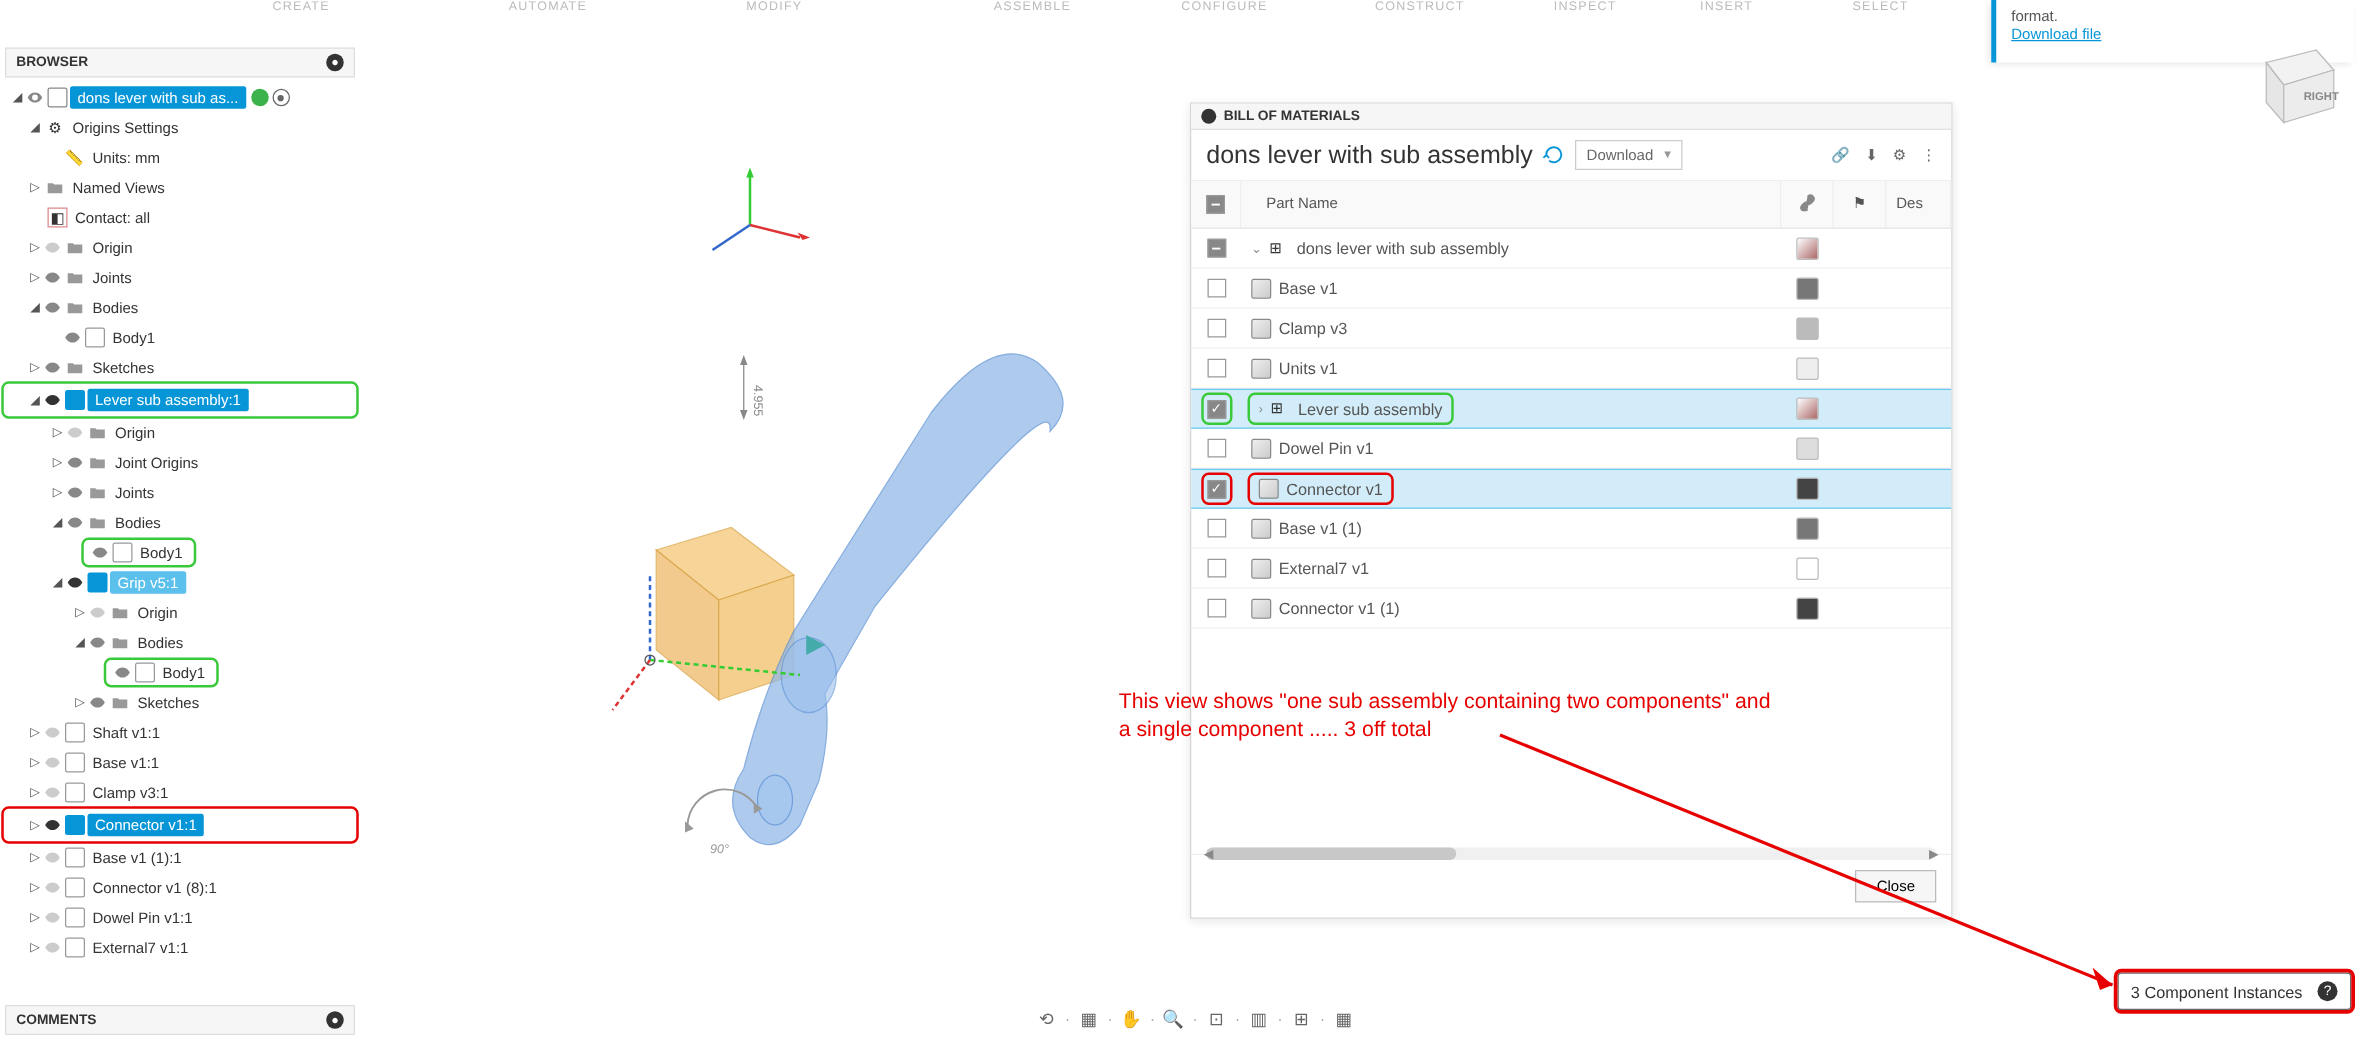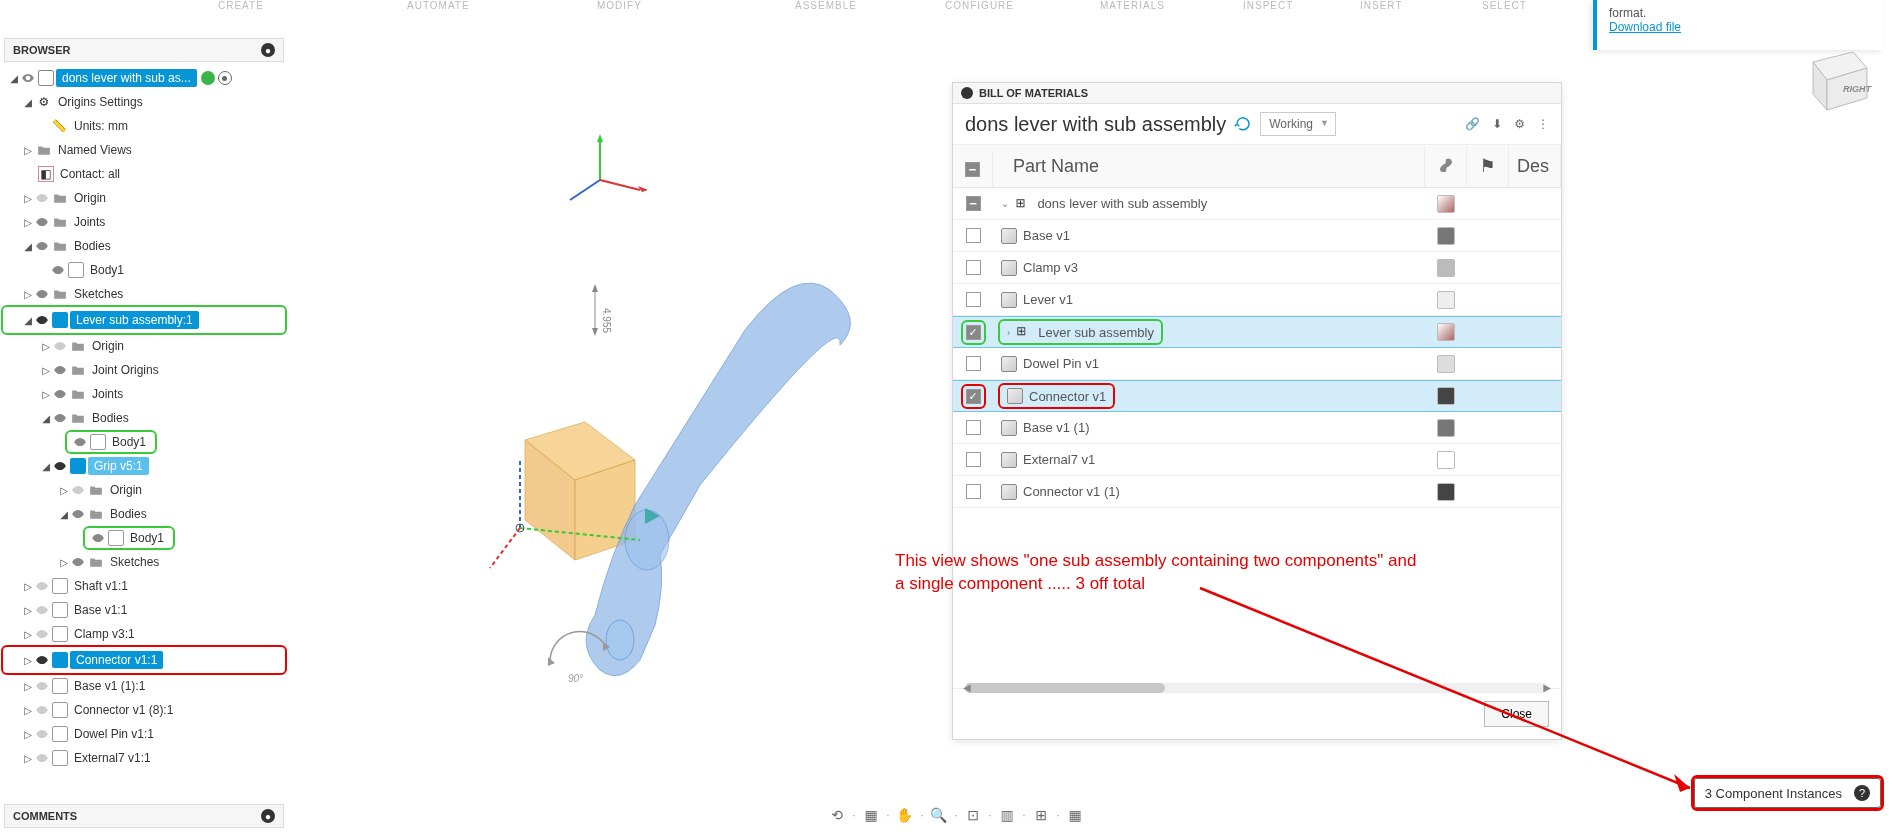--- a/index.html
+++ b/index.html
@@ -40,21 +40,21 @@
   .bom-panel { position:absolute; left:952px; top:82px; width:610px; background:#fff; border:1px solid #d6d6d6; box-shadow:0 2px 8px rgba(0,0,0,0.1); }
   .bom-titlebar { background:#f6f6f6; padding:4px 8px; display:flex; align-items:center; gap:6px; border-bottom:1px solid #e0e0e0; font-size:11px; font-weight:bold; }
   .bom-titlebar .bullet { width:12px; height:12px; border-radius:50%; background:#333; display:inline-block; }
   .bom-header { padding:8px 12px; display:flex; align-items:center; gap:8px; border-bottom:1px solid #eee; }
   .bom-header h2 { font-size:20px; font-weight:normal; color:#333; flex:0 0 auto; }
   .bom-header .refresh { width:18px; height:18px; color:#0696d7; }
   .bom-select { border:1px solid #ccc; padding:4px 22px 4px 8px; font-size:12px; color:#666; background:#fff; position:relative; }
   .bom-tools { margin-left:auto; display:flex; gap:12px; color:#666; }
   .bom-tools span { cursor:pointer; }
   
-  .bom-table-header { display:flex; background:#f9f9f9; border-bottom:1px solid #e5e5e5; font-size:18px; color:#555;align-items:flex-end; }
+  .bom-table-header { display:flex; background:#f9f9f9; border-bottom:1px solid #e5e5e5; font-size:12px; color:#555; }
   .bom-th { padding:10px 8px; border-right:1px solid #eee; }
   .th-check { width:40px; display:flex; align-items:center; justify-content:center; }
   .th-name { flex:1; padding-left:20px; }
   .th-link { width:42px; text-align:center; }
   .th-flag { width:42px; text-align:center; }
   .th-des { width:52px; }
   .chkbox { width:15px; height:15px; border:1px solid #999; background:#fff; display:inline-flex; align-items:center; justify-content:center; }
   .chkbox.minus { background:#888; color:#fff; }
   .chkbox.minus::after { content:"−"; font-size:13px; line-height:1; font-weight:bold; }
   .chkbox.checked { background:#888; color:#fff; }
@@ -86,40 +86,40 @@
   .status-instances { position:absolute; right:12px; bottom:28px; border:1px solid #666; padding:6px 10px; font-size:13px; display:flex; align-items:center; gap:6px; }
   .status-instances.hl-red { outline:3px solid #e60000; outline-offset:0; }
   .status-instances .q { width:16px; height:16px; border-radius:50%; background:#333; color:#fff; display:flex; align-items:center; justify-content:center; font-size:11px; margin-left:6px; }
   
   
   .view-toolbar { position:absolute; left:826px; bottom:10px; display:flex; gap:4px; align-items:center; color:#666; }
   .view-toolbar .vt { width:22px; height:22px; border:1px solid transparent; display:flex; align-items:center; justify-content:center; font-size:14px; }
   .view-toolbar .sep::after { content:"·"; color:#999; }
   
   
-  .viewcube { position:absolute; right:18px; top:40px; width:80px; height:80px;font-style:italic; }
+  .viewcube { position:absolute; right:18px; top:28px; width:80px; height:80px; }
   
   
   .notif { position:absolute; right:10px; top:0; width:290px; height:50px; background:#fff; border-left:4px solid #0696d7; padding:6px 12px; font-size:12px; color:#555; box-shadow:-2px 2px 6px rgba(0,0,0,0.1); }
   .notif a { color:#0696d7; text-decoration:underline; }
   
   
   .viewport-3d { position:absolute; left:470px; top:130px; width:450px; height:580px; }
   
 </style>
 </head>
 <body>
 
 <div class="top-menu">
   <span style="left:218px">CREATE</span>
   <span style="left:407px">AUTOMATE</span>
   <span style="left:597px">MODIFY</span>
   <span style="left:795px">ASSEMBLE</span>
   <span style="left:945px">CONFIGURE</span>
-  <span style="left:1100px">MATERIALS</span>
+  <span style="left:1100px">CONSTRUCT</span>
   <span style="left:1243px">INSPECT</span>
   <span style="left:1360px">INSERT</span>
   <span style="left:1482px">SELECT</span>
 </div>
 
 <div class="notif">
   <div>format.</div>
   <a href="#">Download file</a>
 </div>
 
@@ -577,21 +577,21 @@
     <span>BILL OF MATERIALS</span>
   </div>
   <div class="bom-header">
     <h2>dons lever with sub assembly</h2>
     <span class="refresh">
       <svg viewBox="0 0 24 24" width="18" height="18">
           <path fill="none" stroke="#0696d7" stroke-width="2" d="M4 12a8 8 0 1 1 3 6M4 12l-3 3M4 12l3 3"></path>
         </svg>
     </span>
     <div class="bom-select">
-      <span>Working</span>
+      <span>Download</span>
       <span style="position:absolute;right:6px;top:5px;color:#999;font-size:9px">▼</span>
     </div>
     <div class="bom-tools">
       <span>🔗</span>
       <span>⬇</span>
       <span>⚙</span>
       <span>⋮</span>
     </div>
   </div>
 
@@ -652,21 +652,21 @@
     <div class="cell-icon"></div>
       <div style="width:52px"></div>
   </div>
 
   <div class="bom-row">
     <div class="cell-check">
         <span class="chkbox"></span>
       </div>
     <div class="cell-name indent2">
         <span class="cube"></span>
-        <span class="txt">Lever v1</span>
+        <span class="txt">Units v1</span>
       </div>
     <div class="cell-icon">
         <span class="ibox" style="background:#eee"></span>
       </div>
     <div class="cell-icon"></div>
       <div style="width:52px"></div>
   </div>
 
   <div class="bom-row sel">
     <div class="cell-check">

